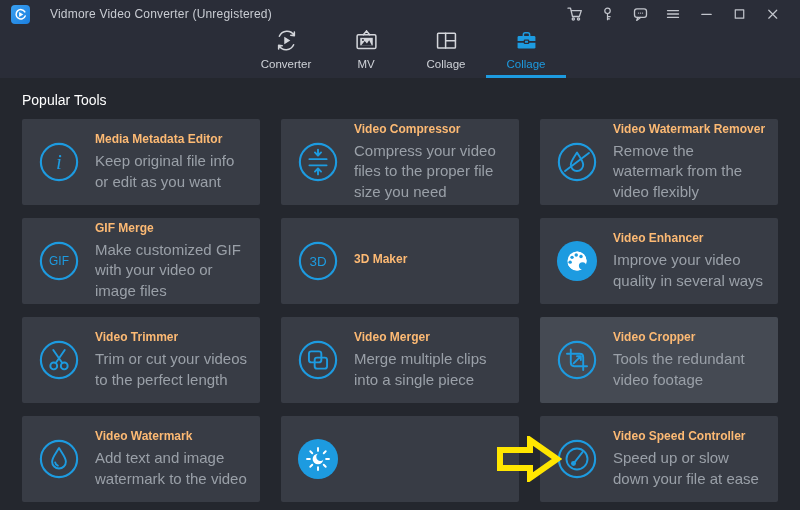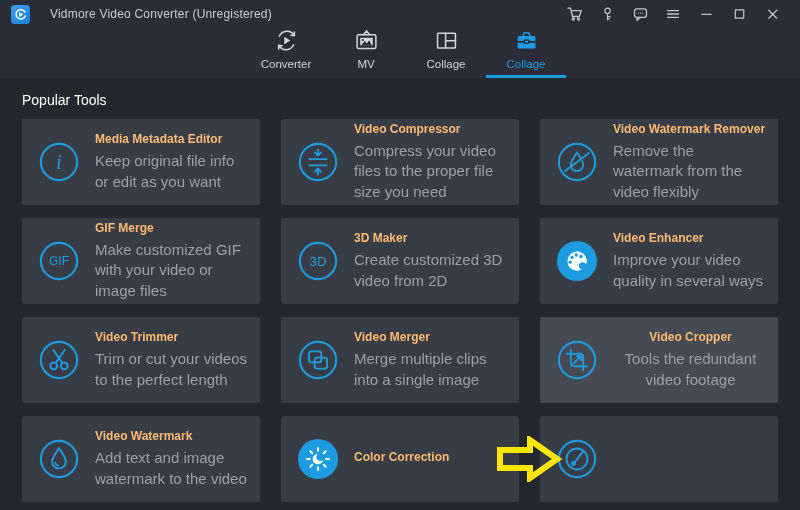--- a/index.html
+++ b/index.html
@@ -21,21 +21,21 @@
   .tab svg { stroke:#d4d6db; fill:none; stroke-width:1.7; stroke-linecap:round; stroke-linejoin:round; margin-bottom:5px; }
   .tab .tab-label { font-size:11.5px; color:#cfd2d8; }
   .tab.active svg { stroke:#1d9be0; }
   .tab.active .tab-label { color:#1d9be0; }
   .tab.active::after { content:""; position:absolute; left:0; right:0; bottom:0; height:3px; background:#1d9be0; }
 
   
   .section-title { color:#ffffff; font-size:14px; margin:14px 0 11px 22px; }
   .grid { margin:0 22px; display:grid; grid-template-columns:repeat(3,1fr); column-gap:21px; row-gap:13px; }
   .card { height:86px; background:#383c45; border-radius:2px; display:flex; align-items:center; padding:0 10px 0 16px; cursor:pointer; }
-  .card.hl { background:#454a53;text-align:center; }
+  .card.hl { background:#454a53; }
   .tool-ic { width:42px; height:42px; flex-shrink:0; margin-right:15px; }
   .tool-ic .ring { fill:none; stroke:#1d9be0; stroke-width:2.2; }
   .tool-ic .g { fill:none; stroke:#1d9be0; stroke-width:2; stroke-linecap:round; stroke-linejoin:round; }
   .tool-ic .gf { fill:#1d9be0; stroke:none; }
   .tool-ic text { fill:#1d9be0; }
   .card-text { min-width:0; }
   .card-title { color:#fdba74; font-size:12px; font-weight:bold; margin-bottom:5px; }
   .card-desc { color:#9aa0a8; font-size:15px; line-height:1.35; }
 
   .arrow-overlay { position:absolute; left:496px; top:436px; pointer-events:none; }
@@ -187,21 +187,20 @@
     </div>
   </div>
 
   <div class="card">
     <svg class="tool-ic" viewBox="0 0 44 44">
       <circle class="ring" cx="22" cy="22" r="19"></circle>
       <text x="22" y="27" font-size="14" font-family="Liberation Sans, sans-serif" text-anchor="middle">3D</text>
     </svg>
     <div class="card-text">
       <div class="card-title">3D Maker</div>
-      <div class="card-desc">Create customized 3D video from 2D</div>
     </div>
   </div>
 
   <div class="card">
     <svg class="tool-ic" viewBox="0 0 44 44">
       <circle class="gf" cx="22" cy="22" r="21"></circle>
       <path d="M22 12 a10 10 0 1 1 -9.8 12 c3.5 1.5 5.5 -1 4.5 -3.5 a10 10 0 0 1 5.3 -8.5 Z M22 12 a10 10 0 0 1 10 10 c0 3 -2.5 4.5 -5 3.5 c-2.3 -.9 -4.5 .5 -4 3" fill="#fff" stroke="none"></path>
       <circle cx="22" cy="22" r="10" fill="#fff" stroke="none"></circle>
       <circle cx="27.8" cy="27" r="3.8" class="gf"></circle>
       <circle cx="16.8" cy="18.2" r="1.8" class="gf"></circle>
@@ -229,21 +228,21 @@
   </div>
 
   <div class="card">
     <svg class="tool-ic" viewBox="0 0 44 44">
       <circle class="ring" cx="22" cy="22" r="19"></circle>
       <rect class="g" x="12.5" y="13" width="13" height="11.5" rx="2.5"></rect>
       <rect class="g" x="18.5" y="19.5" width="13" height="11.5" rx="2.5"></rect>
     </svg>
     <div class="card-text">
       <div class="card-title">Video Merger</div>
-      <div class="card-desc">Merge multiple clips into a single image</div>
+      <div class="card-desc">Merge multiple clips into a single piece</div>
     </div>
   </div>
 
   <div class="card hl">
     <svg class="tool-ic" viewBox="0 0 44 44">
       <circle class="ring" cx="22" cy="22" r="19"></circle>
       <path class="g" d="M15.5 11 V25 Q15.5 28.5 19 28.5 H32.5"></path>
       <path class="g" d="M11.5 15.5 H25 Q28.5 15.5 28.5 19 V32.5"></path>
       <path class="g" d="M18.5 25.5 L26 18 M26 18 v4 M26 18 h-4"></path>
     </svg>
@@ -275,30 +274,33 @@
           <path d="M28 28 L30.1 30.1"></path>
           <path d="M22 30.5 V33.5"></path>
           <path d="M16 28 L13.9 30.1"></path>
         <path d="M13.5 22 H10.5"></path>
           <path d="M16 16 L13.9 13.9"></path>
           <path d="M22 13.5 V10.5"></path>
           <path d="M28 16 L30.1 13.9"></path>
       </g>
     </svg>
     <div class="card-text">
-      <div class="card-title">Color Correction</div>
     </div>
   </div>
 
   <div class="card">
     <svg class="tool-ic" viewBox="0 0 44 44">
       <circle class="ring" cx="22" cy="22" r="19"></circle>
       <circle class="g" cx="22" cy="22" r="11"></circle>
       <path class="g" d="M18.6 26.5 L28 14.5"></path>
       <circle class="gf" cx="18.3" cy="26.8" r="2.6"></circle>
     </svg>
+    <div class="card-text">
+      <div class="card-title">Video Speed Controller</div>
+      <div class="card-desc">Speed up or slow down your file at ease</div>
+    </div>
   </div>
 
 </div>
 
 <svg class="arrow-overlay" width="66" height="46" viewBox="0 0 66 46">
   <path d="M4 14 H34 V4 L61 23 L34 42 V32 H4 Z" fill="none" stroke="#ffe600" stroke-width="6" stroke-linejoin="miter"></path>
 </svg>
 
 </body></html>

